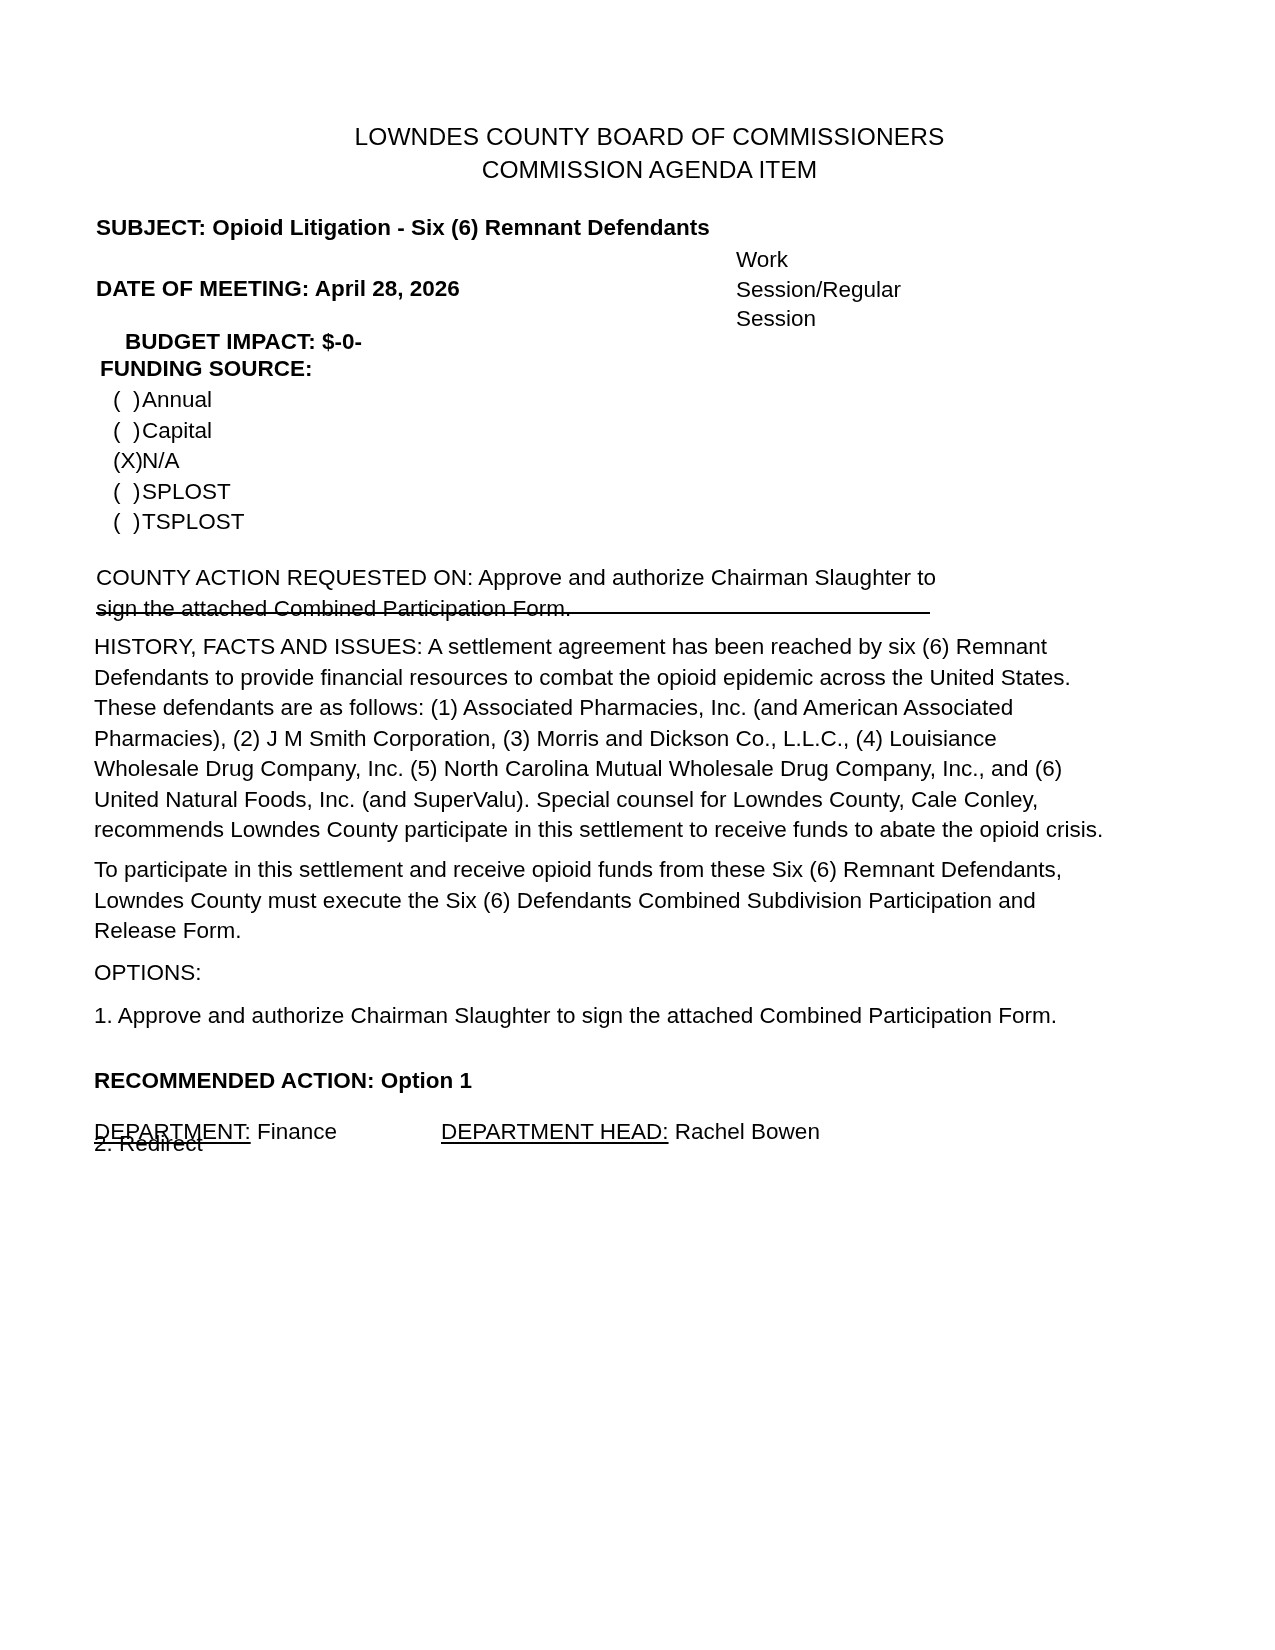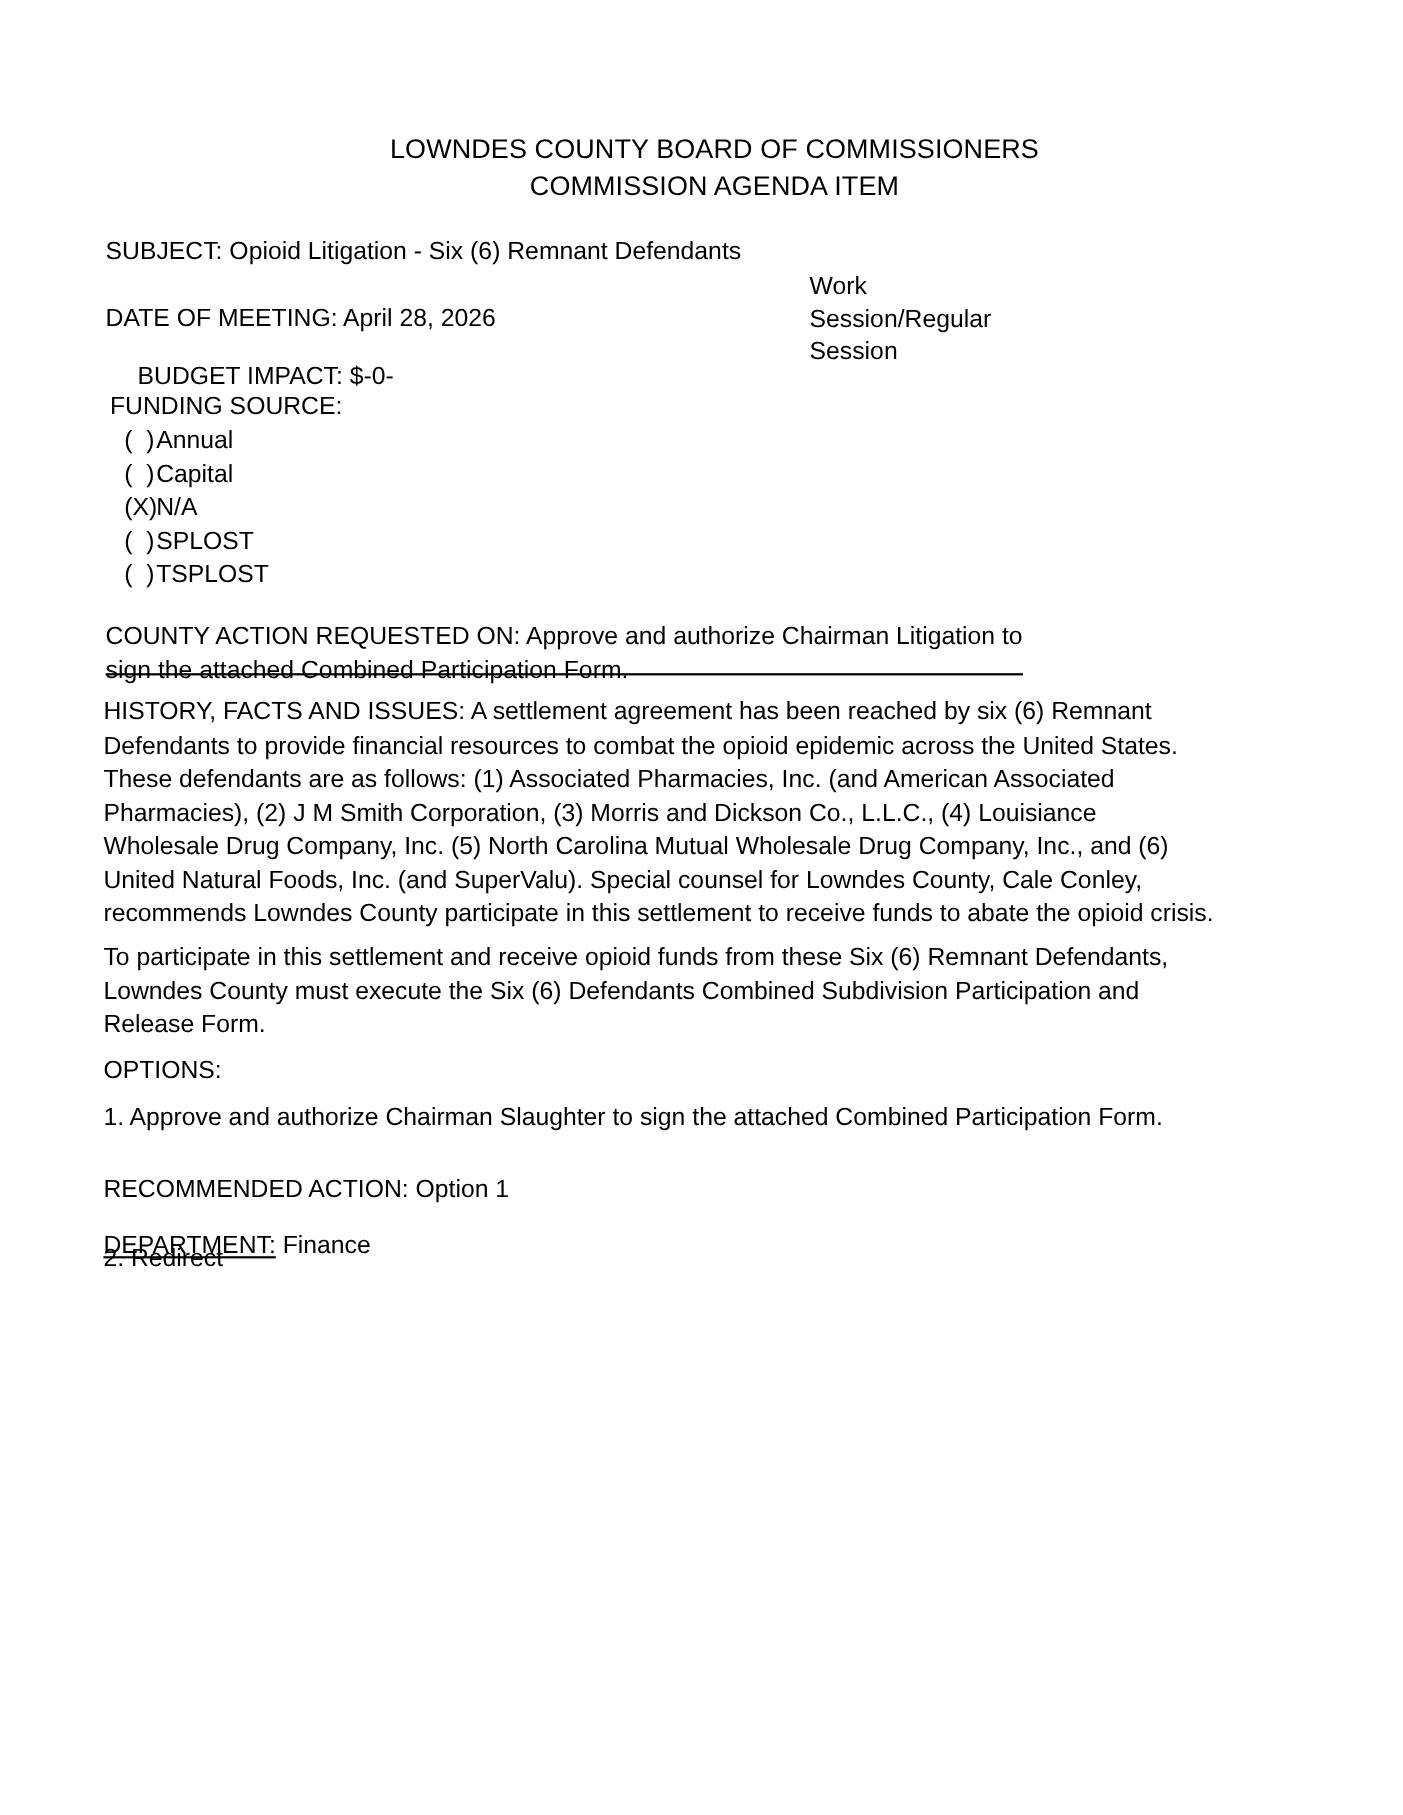--- a/index.html
+++ b/index.html
@@ -33,20 +33,21 @@
     line-height: 33px;
     letter-spacing: 0.1px;
     padding-left: 24px;
   }
   
   .tline {
     position: absolute;
     font-size: 22.5px;
     line-height: 31px;
     white-space: pre;
+    font-weight: bold;
   }
   .block {
     position: absolute;
     font-size: 22.5px;
     line-height: 30.5px;
   }
   
   #subject-line { left: 96px; top: 212px; }
   
   #date-line { left: 96px; top: 273px; }
@@ -185,36 +186,37 @@
     <div class="fund-row">
       <span class="fund-mark">(  )</span>
       <span class="fund-label">SPLOST</span>
     </div>
     <div class="fund-row">
       <span class="fund-mark">(  )</span>
       <span class="fund-label">TSPLOST</span>
     </div>
   </div>
 
-  <div class="block" id="county-action">COUNTY ACTION REQUESTED ON: Approve and authorize Chairman Litigation to sign the attached Combined Participation Form.</div>
+  <div class="block" id="county-action">COUNTY ACTION REQUESTED ON: Approve and authorize Chairman Slaughter to sign the attached Combined Participation Form.</div>
   <div class="hr"></div>
 
   <div class="block" id="history-para">HISTORY, FACTS AND ISSUES: A settlement agreement has been reached by six (6) Remnant Defendants to provide financial resources to combat the opioid epidemic across the United States. These defendants are as follows: (1) Associated Pharmacies, Inc. (and American Associated Pharmacies), (2) J M Smith Corporation, (3) Morris and Dickson Co., L.L.C., (4) Louisiance Wholesale Drug Company, Inc. (5) North Carolina Mutual Wholesale Drug Company, Inc., and (6) United Natural Foods, Inc. (and SuperValu). Special counsel for Lowndes County, Cale Conley, recommends Lowndes County participate in this settlement to receive funds to abate the opioid crisis.</div>
   <div class="block" id="participate-para">To participate in this settlement and receive opioid funds from these Six (6) Remnant Defendants, Lowndes County must execute the Six (6) Defendants Combined Subdivision Participation and Release Form.</div>
 
   <div id="options-block">
     <div class="opt-row">
       <span class="opt-label">OPTIONS:</span>
       <span style="width:12px;flex:0 0 12px;"></span>
       <span class="opt-text">1. Approve and authorize Chairman Slaughter to sign the attached Combined Participation Form.</span>
     </div>
     <div class="opt-row">
       <span class="opt-indent"></span>
       <span class="opt-text">2. Redirect</span>
     </div>
   </div>
 
   <div class="tline" id="recommended-line">RECOMMENDED ACTION: Option 1</div>
 
   <div id="dept-row"><span class="ul">DEPARTMENT:</span> <span>Finance</span></div>
+  <div id="dept-head-group"><span class="ul">DEPARTMENT HEAD:</span> <span>Rachel Bowen</span></div>
 
 
 </div>
 
 </body></html>

